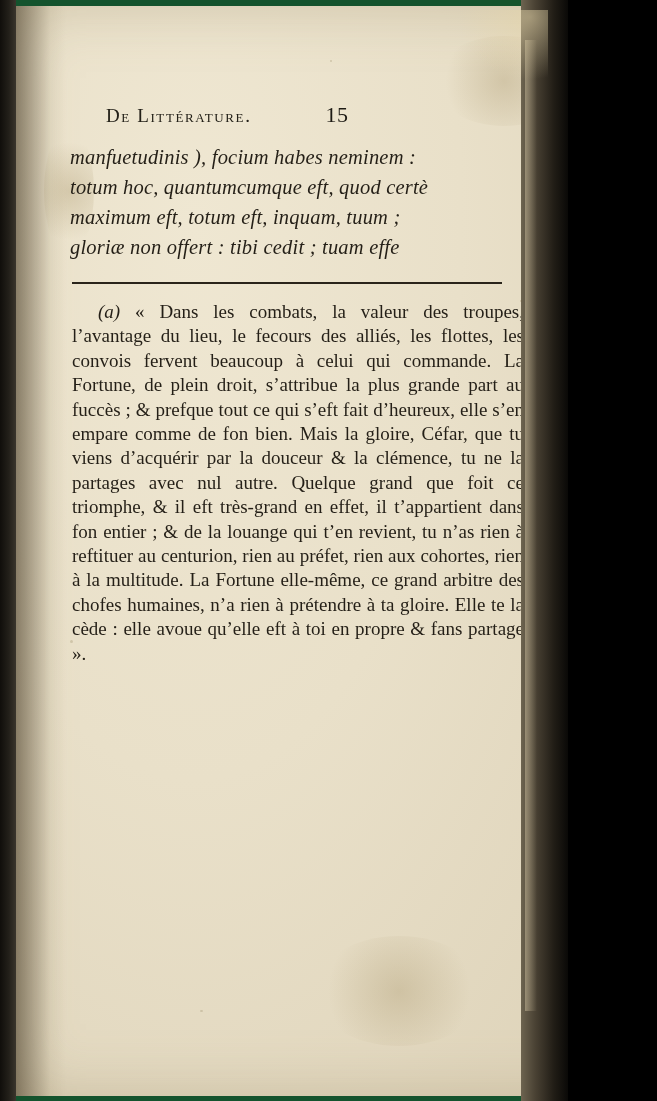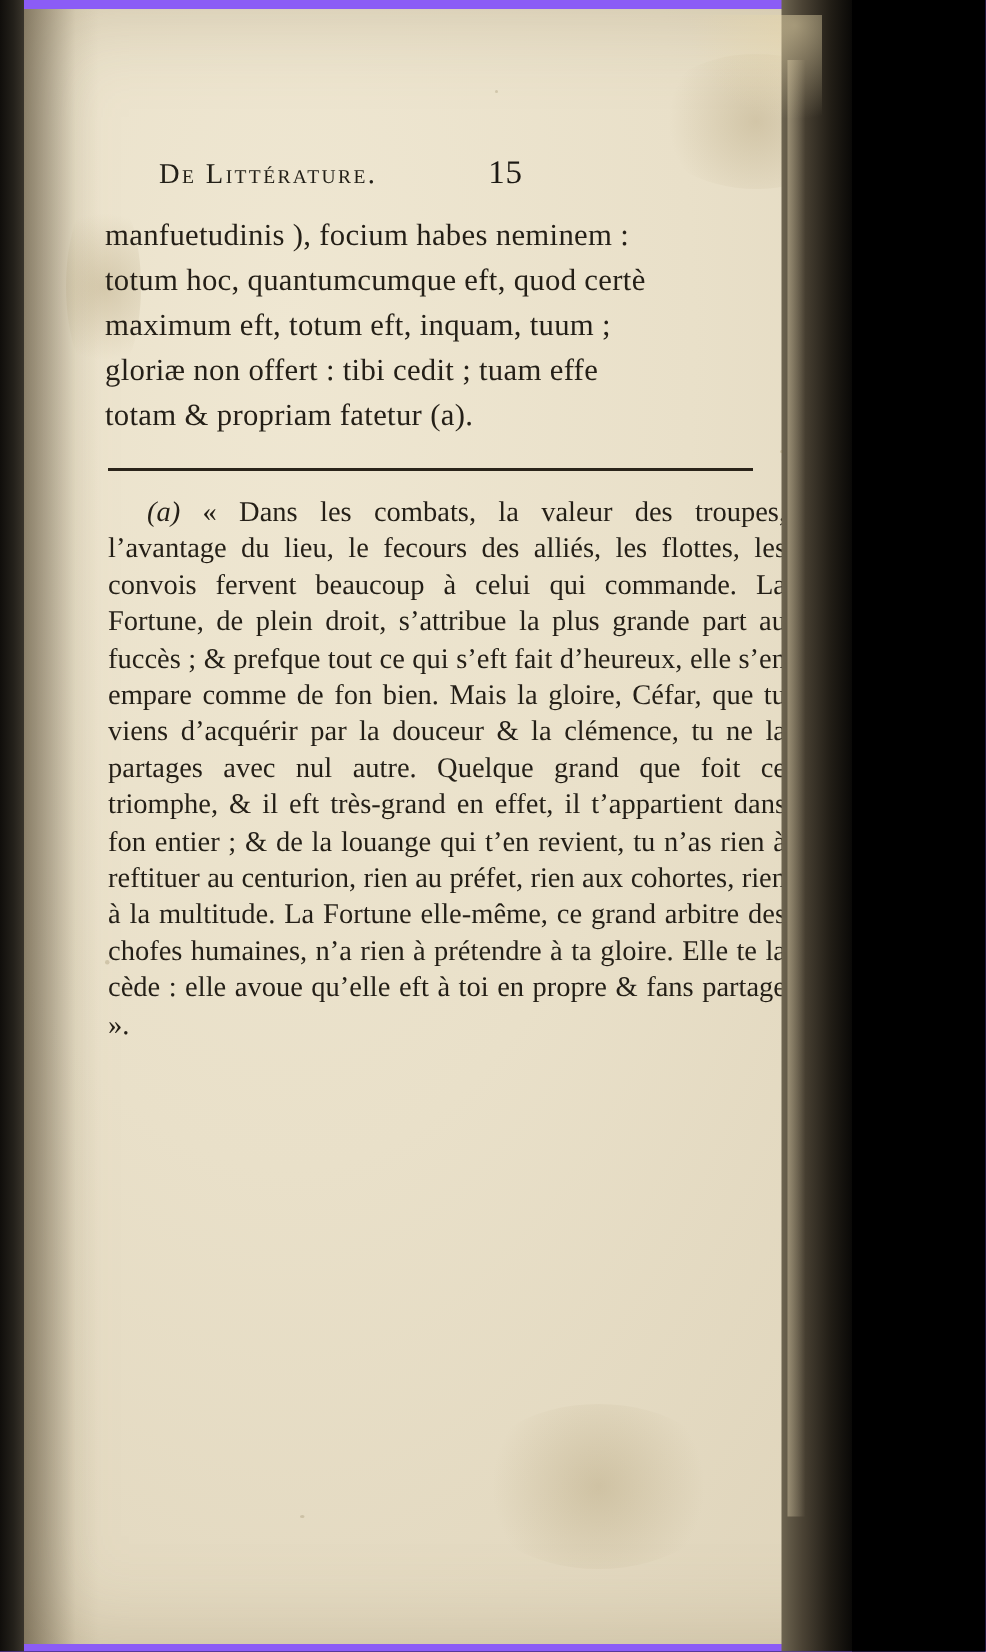--- a/index.html
+++ b/index.html
@@ -10,21 +10,21 @@
   body {
     width: 657px;
     height: 1101px;
     overflow: hidden;
     font-family: "Liberation Serif", serif;
   }
   #page {
     position: relative;
     width: 568px;
     height: 1101px;
-    background: #8b5cf6;
+    background: #14532d;
     overflow: hidden;
   }
   
   #page::before {
     content: "";
     position: absolute;
     left: 0; top: 0; bottom: 0;
     width: 16px;
     background: linear-gradient(to right, #100e0b 0%, #23201a 55%, #3a352c 100%);
     z-index: 3;
@@ -95,20 +95,21 @@
     letter-spacing: 1.6px;
     color: #232018;
   }
   .running-head .folio {
     margin-left: 74px;
     font-size: 22px;
     letter-spacing: 0.5px;
   }
   .body-latin {
     font-family: "Liberation Serif", serif;
+    font-style: italic;
     font-size: 20.5px;
     line-height: 30px;
     color: #241f17;
     letter-spacing: 0.2px;
   }
   .body-latin p {
     margin: 0;
   }
   .para-french {
     margin-top: 8px;
@@ -170,21 +171,20 @@
       <div class="running-head">
         <span class="title">De Littérature.</span>
         <span class="folio">15</span>
       </div>
 
       <div class="body-latin">
         <p>manfuetudinis ), focium habes neminem :</p>
         <p>totum hoc, quantumcumque eft, quod certè</p>
         <p>maximum eft, totum eft, inquam, tuum ;</p>
         <p>gloriæ non offert : tibi cedit ; tuam effe</p>
-        <p>totam &amp; propriam fatetur (a).</p>
       </div>
 
 
       <div class="rule"></div>
 
       <div class="note">
         <span class="lead it">(a)</span>
         <span>« Dans les combats, la valeur des troupes, l’avantage du lieu, le fecours des alliés, les flottes, les convois fervent beaucoup à celui qui commande. La Fortune, de plein droit, s’attribue la plus grande part au fuccès ; &amp; prefque tout ce qui s’eft fait d’heureux, elle s’en empare comme de fon bien. Mais la gloire, Céfar, que tu viens d’acquérir par la douceur &amp; la clémence, tu ne la partages avec nul autre. Quelque grand que foit ce triomphe, &amp; il eft très-grand en effet, il t’appartient dans fon entier ; &amp; de la louange qui t’en revient, tu n’as rien à reftituer au centurion, rien au préfet, rien aux cohortes, rien à la multitude. La Fortune elle-même, ce grand arbitre des chofes humaines, n’a rien à prétendre à ta gloire. Elle te la cède : elle avoue qu’elle eft à toi en propre &amp; fans partage ».</span>
       </div>
 

